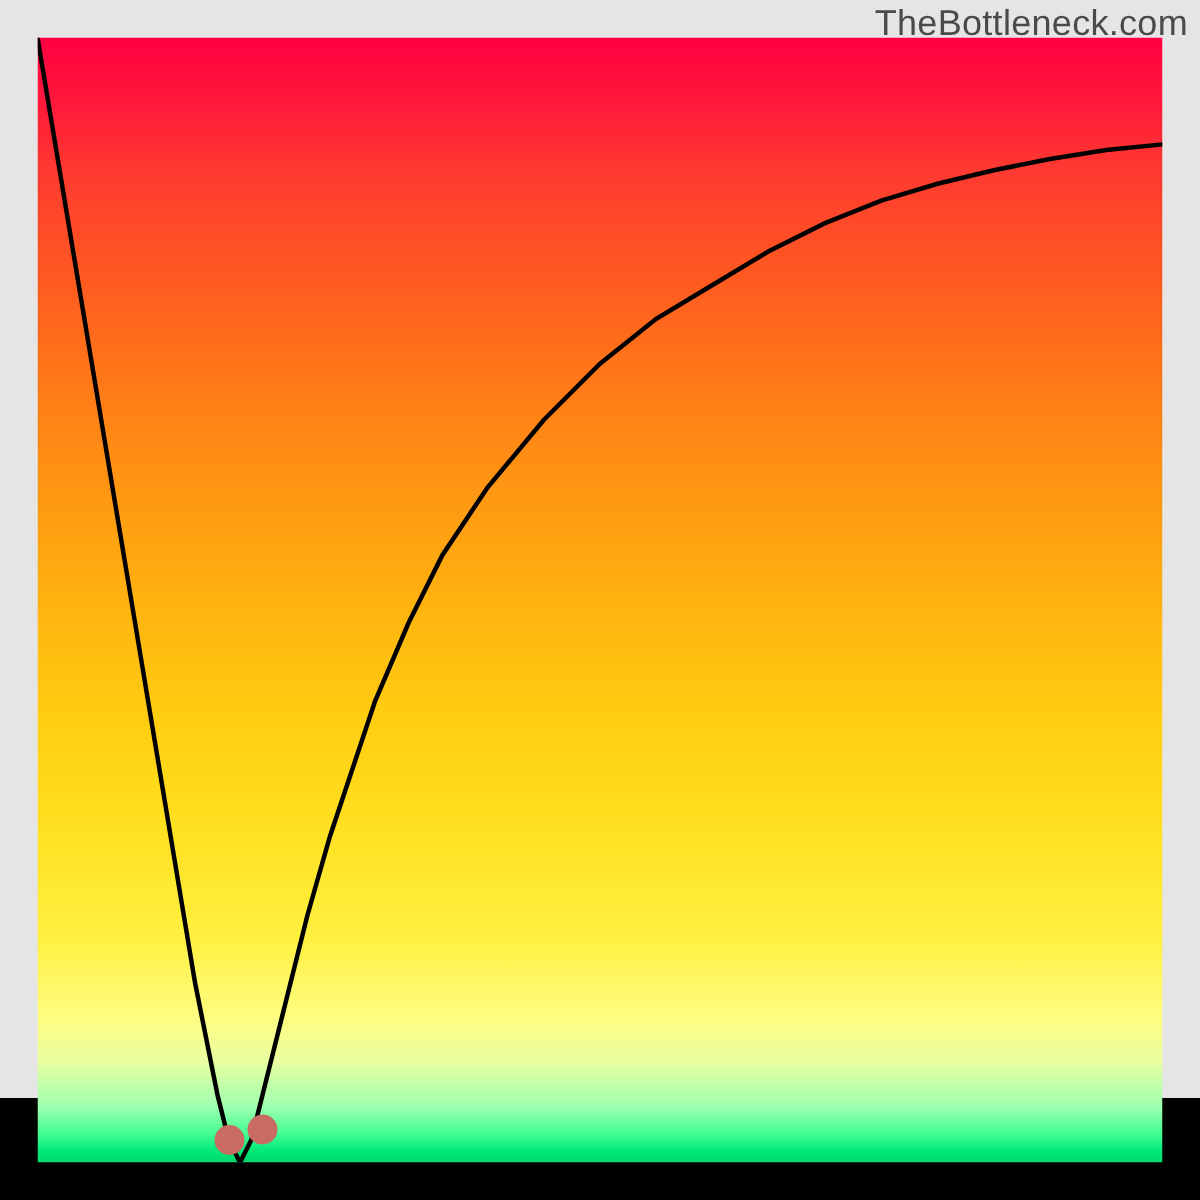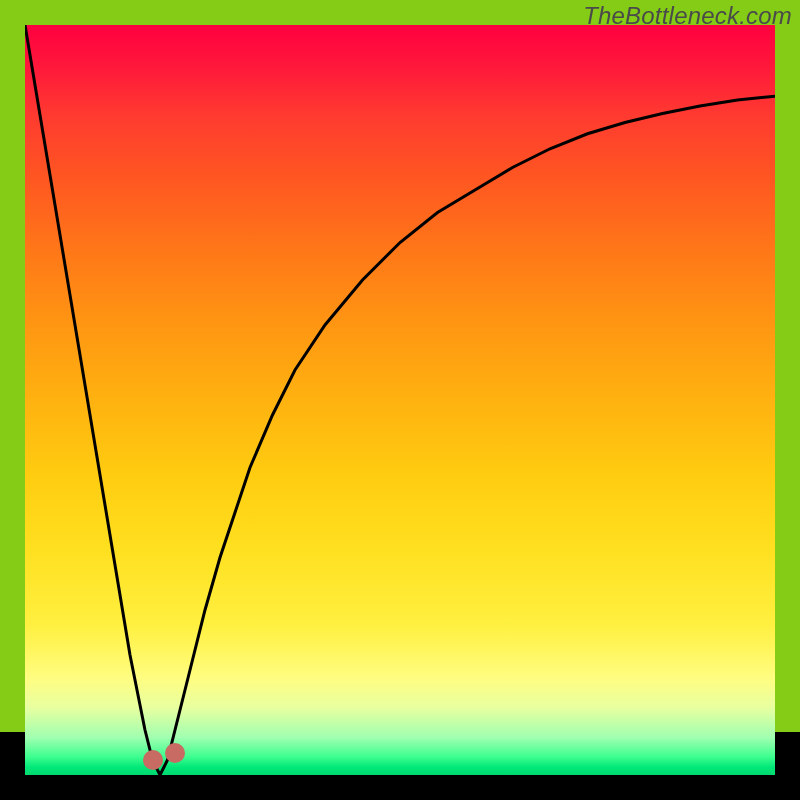--- a/index.html
+++ b/index.html
@@ -9,22 +9,21 @@
     height: 800px;
     overflow: hidden;
     background: #000;
     font-family: Arial, Helvetica, sans-serif;
   }
   .frame {
     position: absolute;
     top: 0; left: 0;
     width: 800px;
     height: 732px;
-    background: #84cc16;
-    font-style: italic;
+    background: #e5e5e5;
   }
   .plot {
     position: absolute;
     top: 25px;
     left: 25px;
     width: 750px;
     height: 750px;
     overflow: hidden;
   }
   .gradient-bg {

